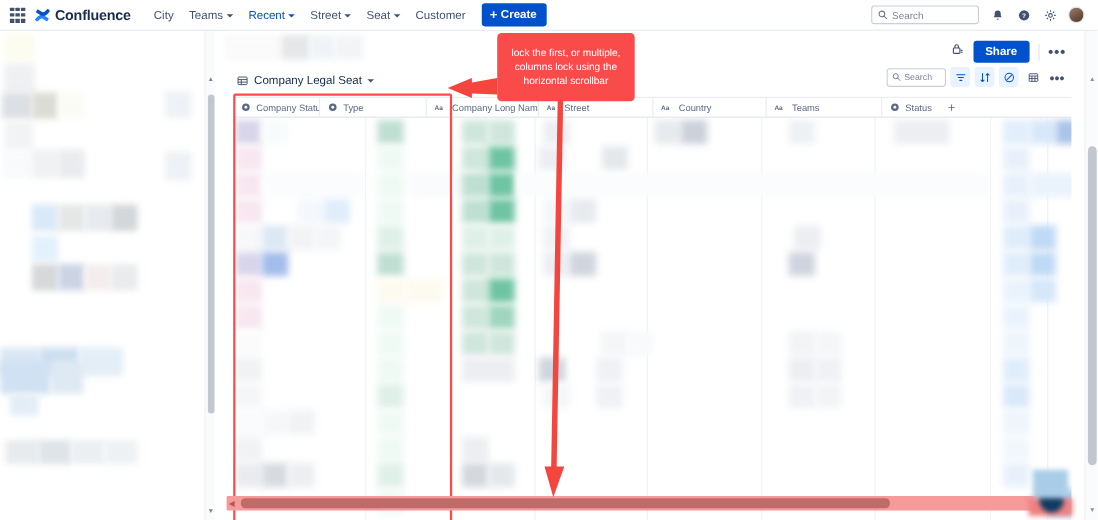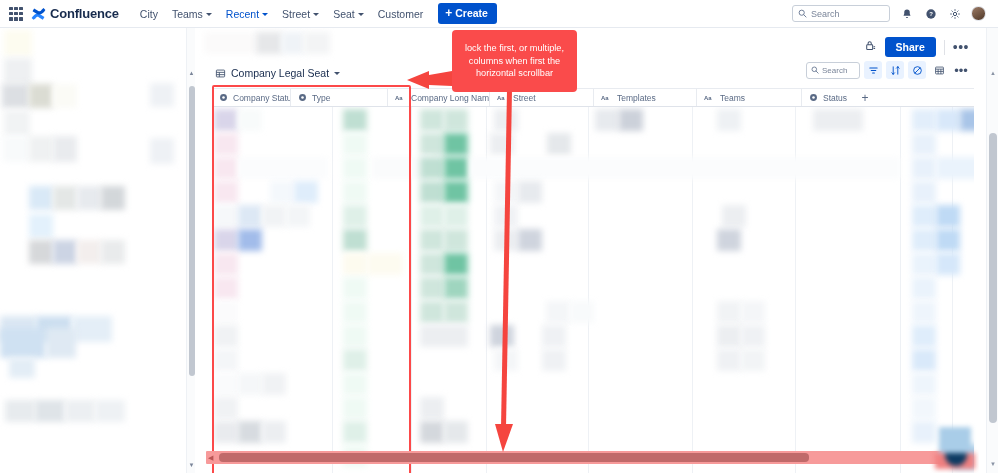--- a/index.html
+++ b/index.html
@@ -379,21 +379,21 @@
               </svg>
           </span>
           <span>Street</span>
         </div>
         <div class="gh-cell" style="width:103px">
           <span class="tyico">
             <svg width="11" height="9" viewBox="0 0 26 18">
                 <text x="0" y="14" font-size="14" font-weight="700" fill="#5a6a85" font-family="Liberation Sans, sans-serif">Aa</text>
               </svg>
           </span>
-          <span>Templates</span>
+          <span>Country</span>
         </div>
         <div class="gh-cell" style="width:105px">
           <span class="tyico">
             <svg width="11" height="9" viewBox="0 0 26 18">
                 <text x="0" y="14" font-size="14" font-weight="700" fill="#5a6a85" font-family="Liberation Sans, sans-serif">Aa</text>
               </svg>
           </span>
           <span>Teams</span>
         </div>
         <div class="gh-cell" style="width:52px;border-right:none;">
@@ -545,21 +545,21 @@
         <div class="cell" style="left:700px;top:314px;width:24px; height:22px; background:#e8f1fb;"></div>
 
         <div class="cell" style="left:131px;top:338px;width:24px; height:22px; background:#effaf4;"></div>
         <div class="cell" style="left:740px;top:338px;width:32px; height:24px; background:#a9cde8;"></div>
       </div>
     </div>
 
     <div class="lock-rect"></div>
 
     <div class="callout">
-      <span>lock the first, or multiple, columns when first the horizontal scrollbar</span>
+      <span>lock the first, or multiple, columns lock using the horizontal scrollbar</span>
     </div>
 
     <svg class="arrow-svg" viewBox="0 0 783 445">
       <g>
         <path d="M256 43 L233 47 L233 43 L211 52 L233 61 L233 57 L256 58 Z" fill="#f5453f"></path>
       </g>
       <g>
         <path d="M316 62 L311 62 L305 400 L310 400 Z" fill="#f5453f"></path>
         <path d="M299 396 L317 396 L307 424 Z" fill="#f5453f"></path>
       </g>

